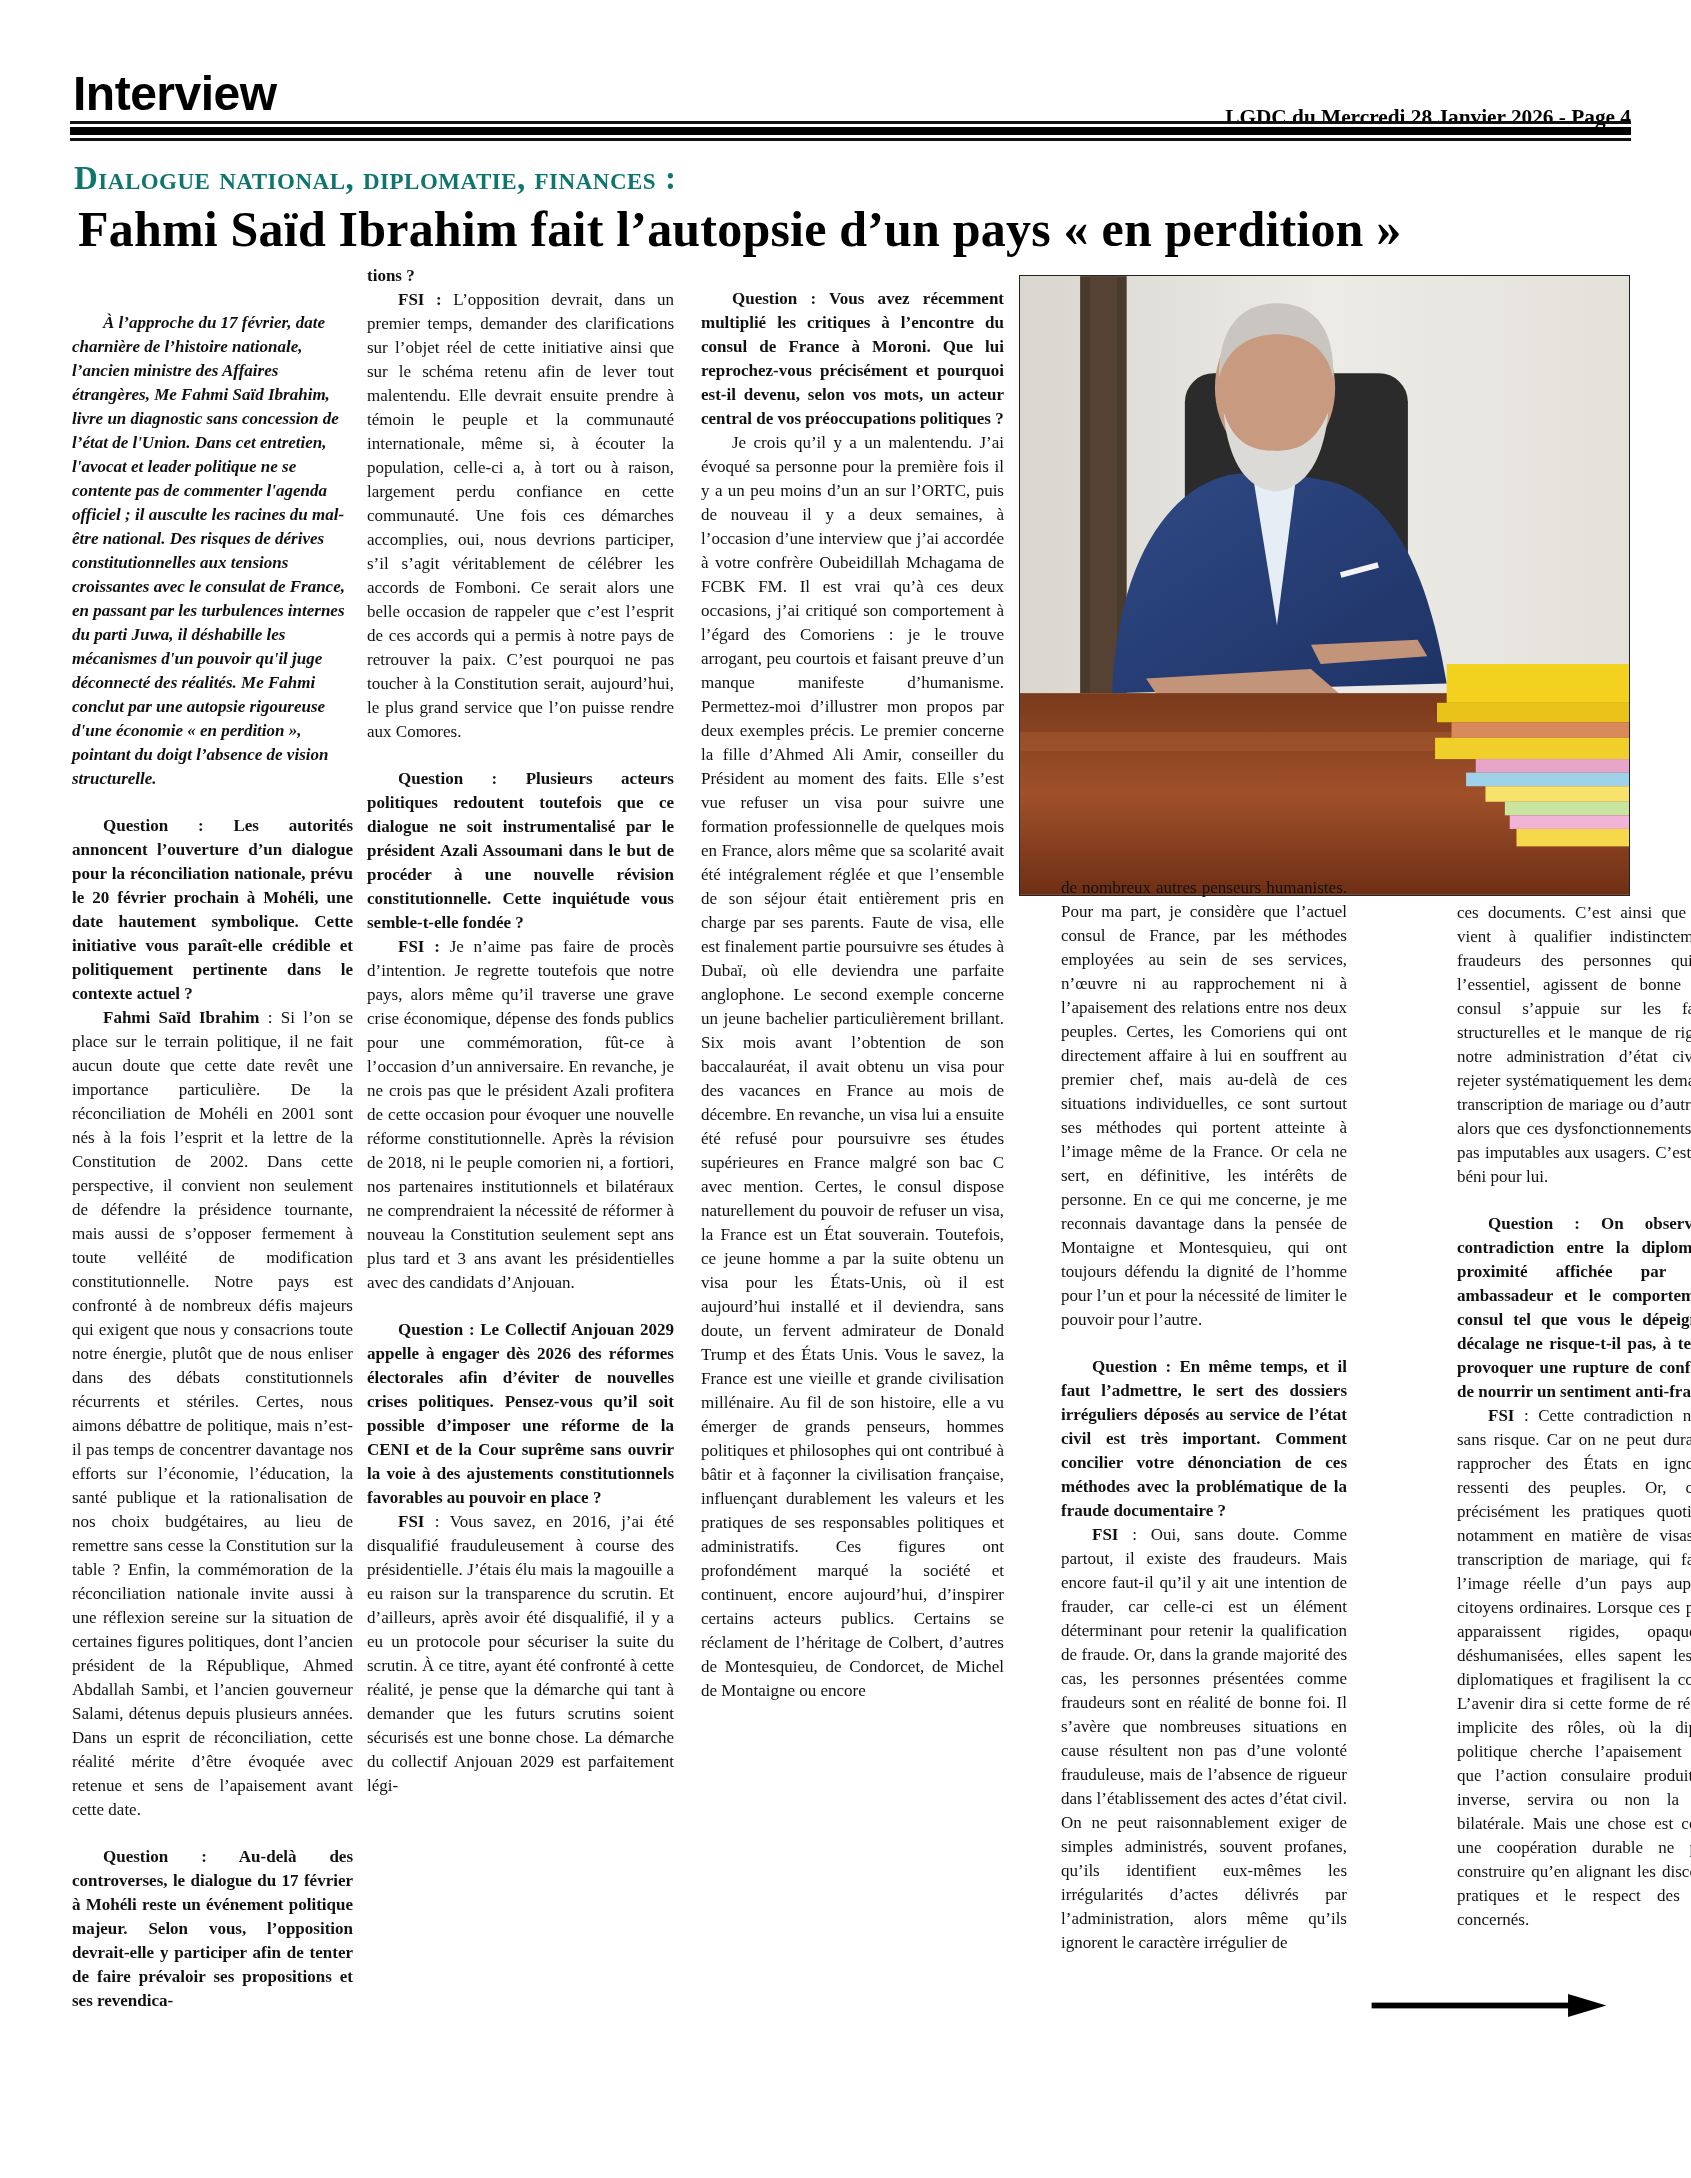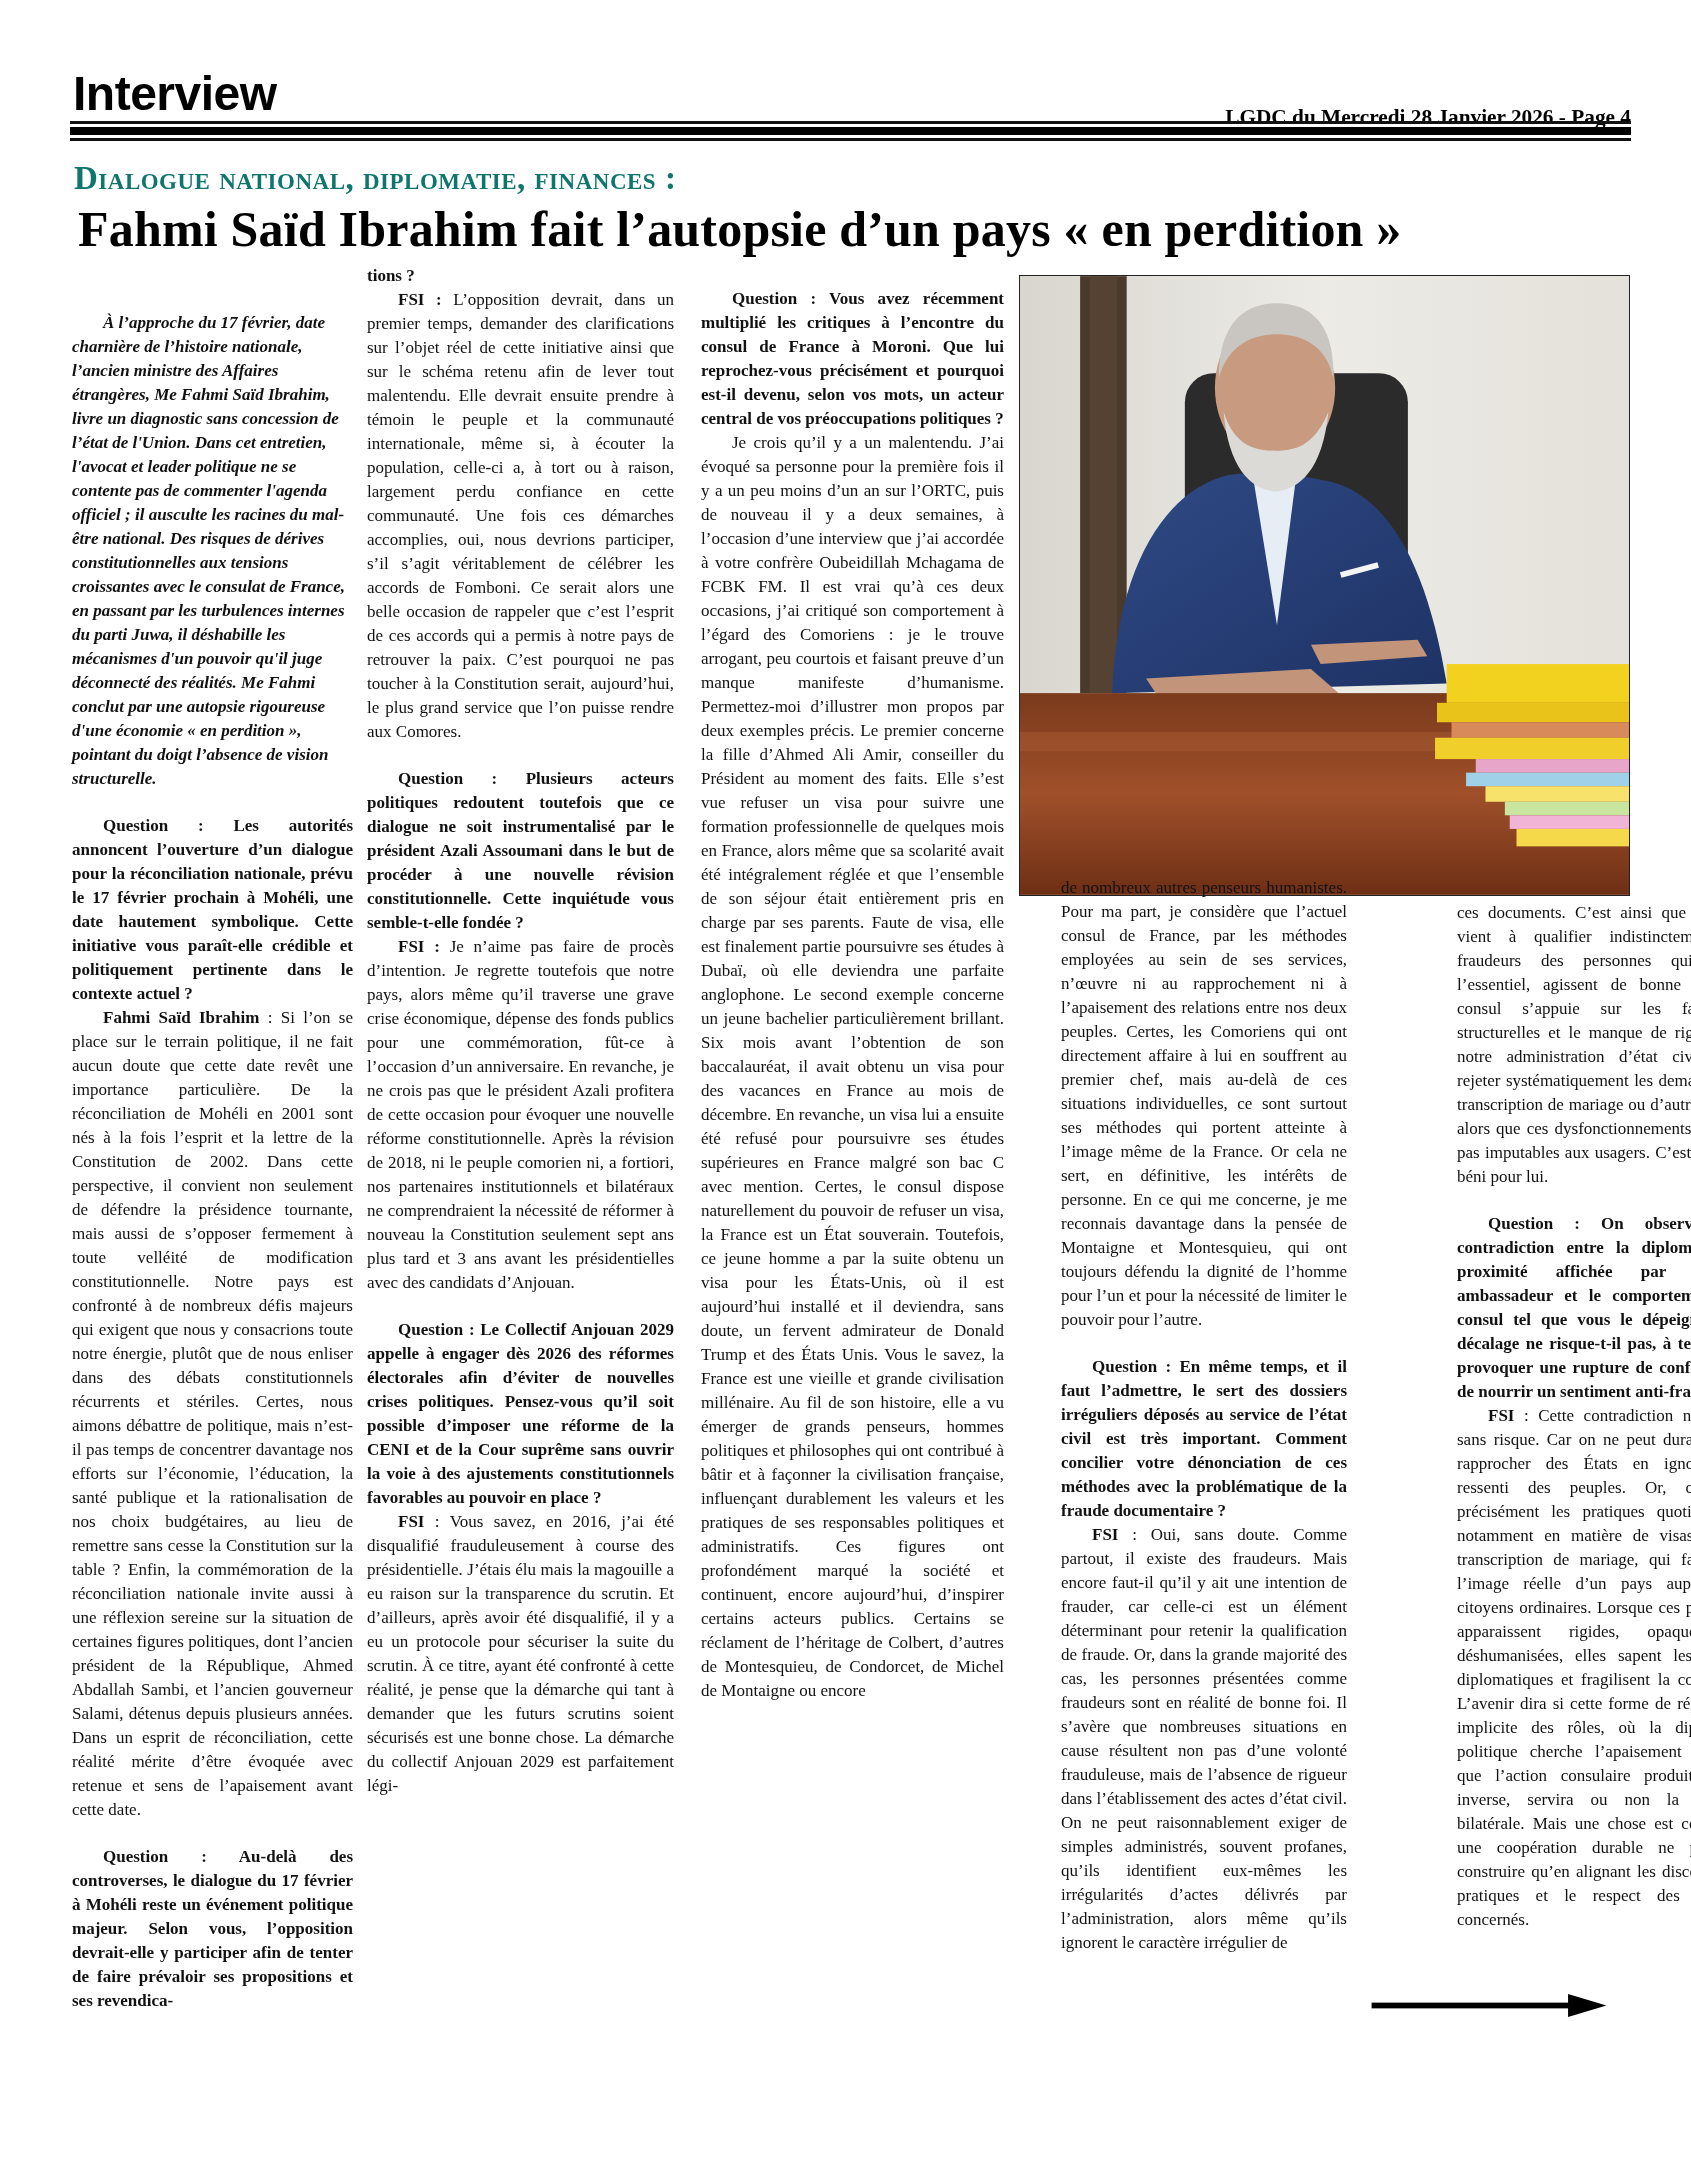--- a/index.html
+++ b/index.html
@@ -36,21 +36,21 @@
   <div class="dateline">LGDC du Mercredi 28 Janvier 2026 - Page 4</div>
   <div class="rule-thin1"></div>
   <div class="rule-thick"></div>
   <div class="rule-thin2"></div>
 
   <div class="kicker">Dialogue national, diplomatie, finances :</div>
   <h1 class="headline" style="margin:0;">Fahmi Saïd Ibrahim fait l’autopsie d’un pays « en perdition »</h1>
 
   <div class="col c1">
     <p class="chapo">À l’approche du 17 février, date charnière de l’histoire nationale, l’ancien ministre des Affaires étrangères, Me Fahmi Saïd Ibrahim, livre un diagnostic sans concession de l’état de l'Union. Dans cet entretien, l'avocat et leader politique ne se contente pas de commenter l'agenda officiel ; il ausculte les racines du mal-être national. Des risques de dérives constitutionnelles aux tensions croissantes avec le consulat de France, en passant par les turbulences internes du parti Juwa, il déshabille les mécanismes d'un pouvoir qu'il juge déconnecté des réalités. Me Fahmi conclut par une autopsie rigoureuse d'une économie « en perdition », pointant du doigt l’absence de vision structurelle.</p>
-    <p class="q gap">Question : Les autorités annoncent l’ouverture d’un dialogue pour la réconciliation nationale, prévu le 17 février prochain à Mohéli, une date hautement symbolique. Cette initiative vous paraît-elle crédible et politiquement pertinente dans le contexte actuel ?</p>
+    <p class="q gap">Question : Les autorités annoncent l’ouverture d’un dialogue pour la réconciliation nationale, prévu le 20 février prochain à Mohéli, une date hautement symbolique. Cette initiative vous paraît-elle crédible et politiquement pertinente dans le contexte actuel ?</p>
     <p><b>Fahmi Saïd Ibrahim</b><span> : Si l’on se place sur le terrain politique, il ne fait aucun doute que cette date revêt une importance particulière. De la réconciliation de Mohéli en 2001 sont nés à la fois l’esprit et la lettre de la Constitution de 2002. Dans cette perspective, il convient non seulement de défendre la présidence tournante, mais aussi de s’opposer fermement à toute velléité de modification constitutionnelle. Notre pays est confronté à de nombreux défis majeurs qui exigent que nous y consacrions toute notre énergie, plutôt que de nous enliser dans des débats constitutionnels récurrents et stériles. Certes, nous aimons débattre de politique, mais n’est-il pas temps de concentrer davantage nos efforts sur l’économie, l’éducation, la santé publique et la rationalisation de nos choix budgétaires, au lieu de remettre sans cesse la Constitution sur la table ? Enfin, la commémoration de la réconciliation nationale invite aussi à une réflexion sereine sur la situation de certaines figures politiques, dont l’ancien président de la République, Ahmed Abdallah Sambi, et l’ancien gouverneur Salami, détenus depuis plusieurs années. Dans un esprit de réconciliation, cette réalité mérite d’être évoquée avec retenue et sens de l’apaisement avant cette date.</span></p>
     <p class="q gap">Question : Au-delà des controverses, le dialogue du 17 février à Mohéli reste un événement politique majeur. Selon vous, l’opposition devrait-elle y participer afin de tenter de faire prévaloir ses propositions et ses revendica-</p>
   </div>
 
   <div class="col c2">
     <p class="q noindent">tions ?</p>
     <p><b>FSI :</b><span> L’opposition devrait, dans un premier temps, demander des clarifications sur l’objet réel de cette initiative ainsi que sur le schéma retenu afin de lever tout malentendu. Elle devrait ensuite prendre à témoin le peuple et la communauté internationale, même si, à écouter la population, celle-ci a, à tort ou à raison, largement perdu confiance en cette communauté. Une fois ces démarches accomplies, oui, nous devrions participer, s’il s’agit véritablement de célébrer les accords de Fomboni. Ce serait alors une belle occasion de rappeler que c’est l’esprit de ces accords qui a permis à notre pays de retrouver la paix. C’est pourquoi ne pas toucher à la Constitution serait, aujourd’hui, le plus grand service que l’on puisse rendre aux Comores.</span></p>
     <p class="q gap">Question : Plusieurs acteurs politiques redoutent toutefois que ce dialogue ne soit instrumentalisé par le président Azali Assoumani dans le but de procéder à une nouvelle révision constitutionnelle. Cette inquiétude vous semble-t-elle fondée ?</p>
     <p><b>FSI :</b><span> Je n’aime pas faire de procès d’intention. Je regrette toutefois que notre pays, alors même qu’il traverse une grave crise économique, dépense des fonds publics pour une commémoration, fût-ce à l’occasion d’un anniversaire. En revanche, je ne crois pas que le président Azali profitera de cette occasion pour évoquer une nouvelle réforme constitutionnelle. Après la révision de 2018, ni le peuple comorien ni, a fortiori, nos partenaires institutionnels et bilatéraux ne comprendraient la nécessité de réformer à nouveau la Constitution seulement sept ans plus tard et 3 ans avant les présidentielles avec des candidats d’Anjouan.</span></p>
     <p class="q gap">Question : Le Collectif Anjouan 2029 appelle à engager dès 2026 des réformes électorales afin d’éviter de nouvelles crises politiques. Pensez-vous qu’il soit possible d’imposer une réforme de la CENI et de la Cour suprême sans ouvrir la voie à des ajustements constitutionnels favorables au pouvoir en place ?</p>

